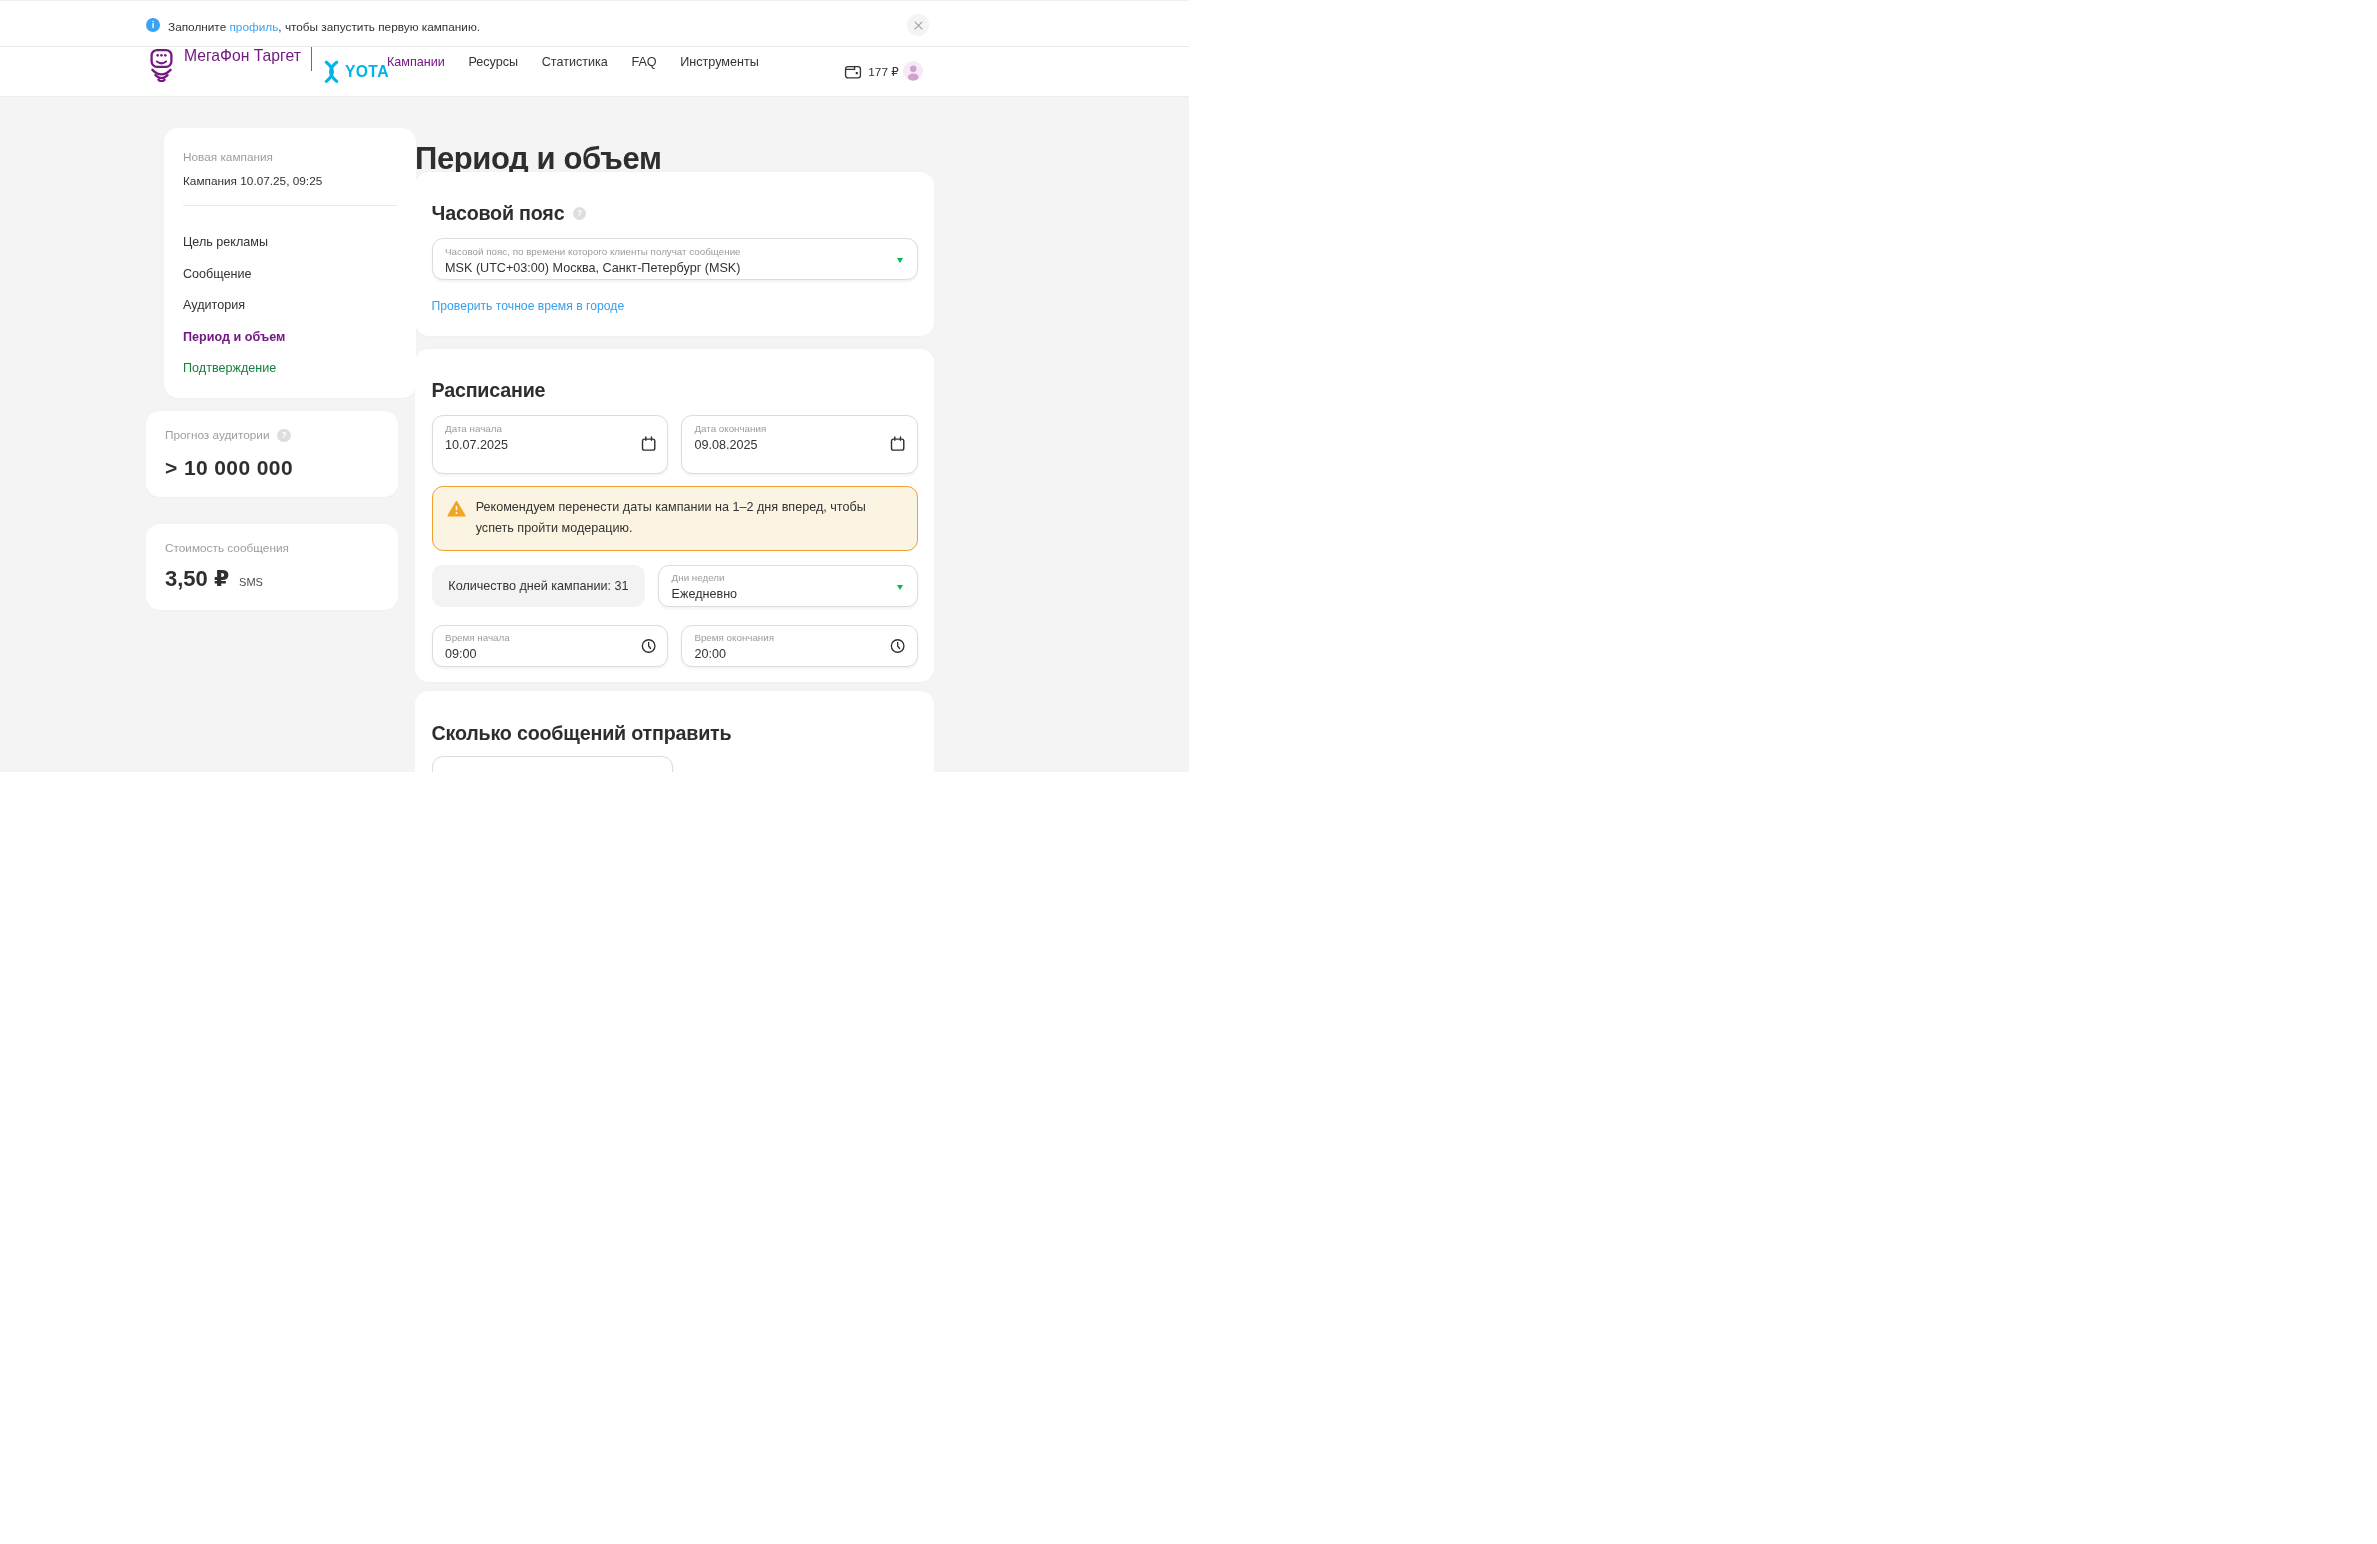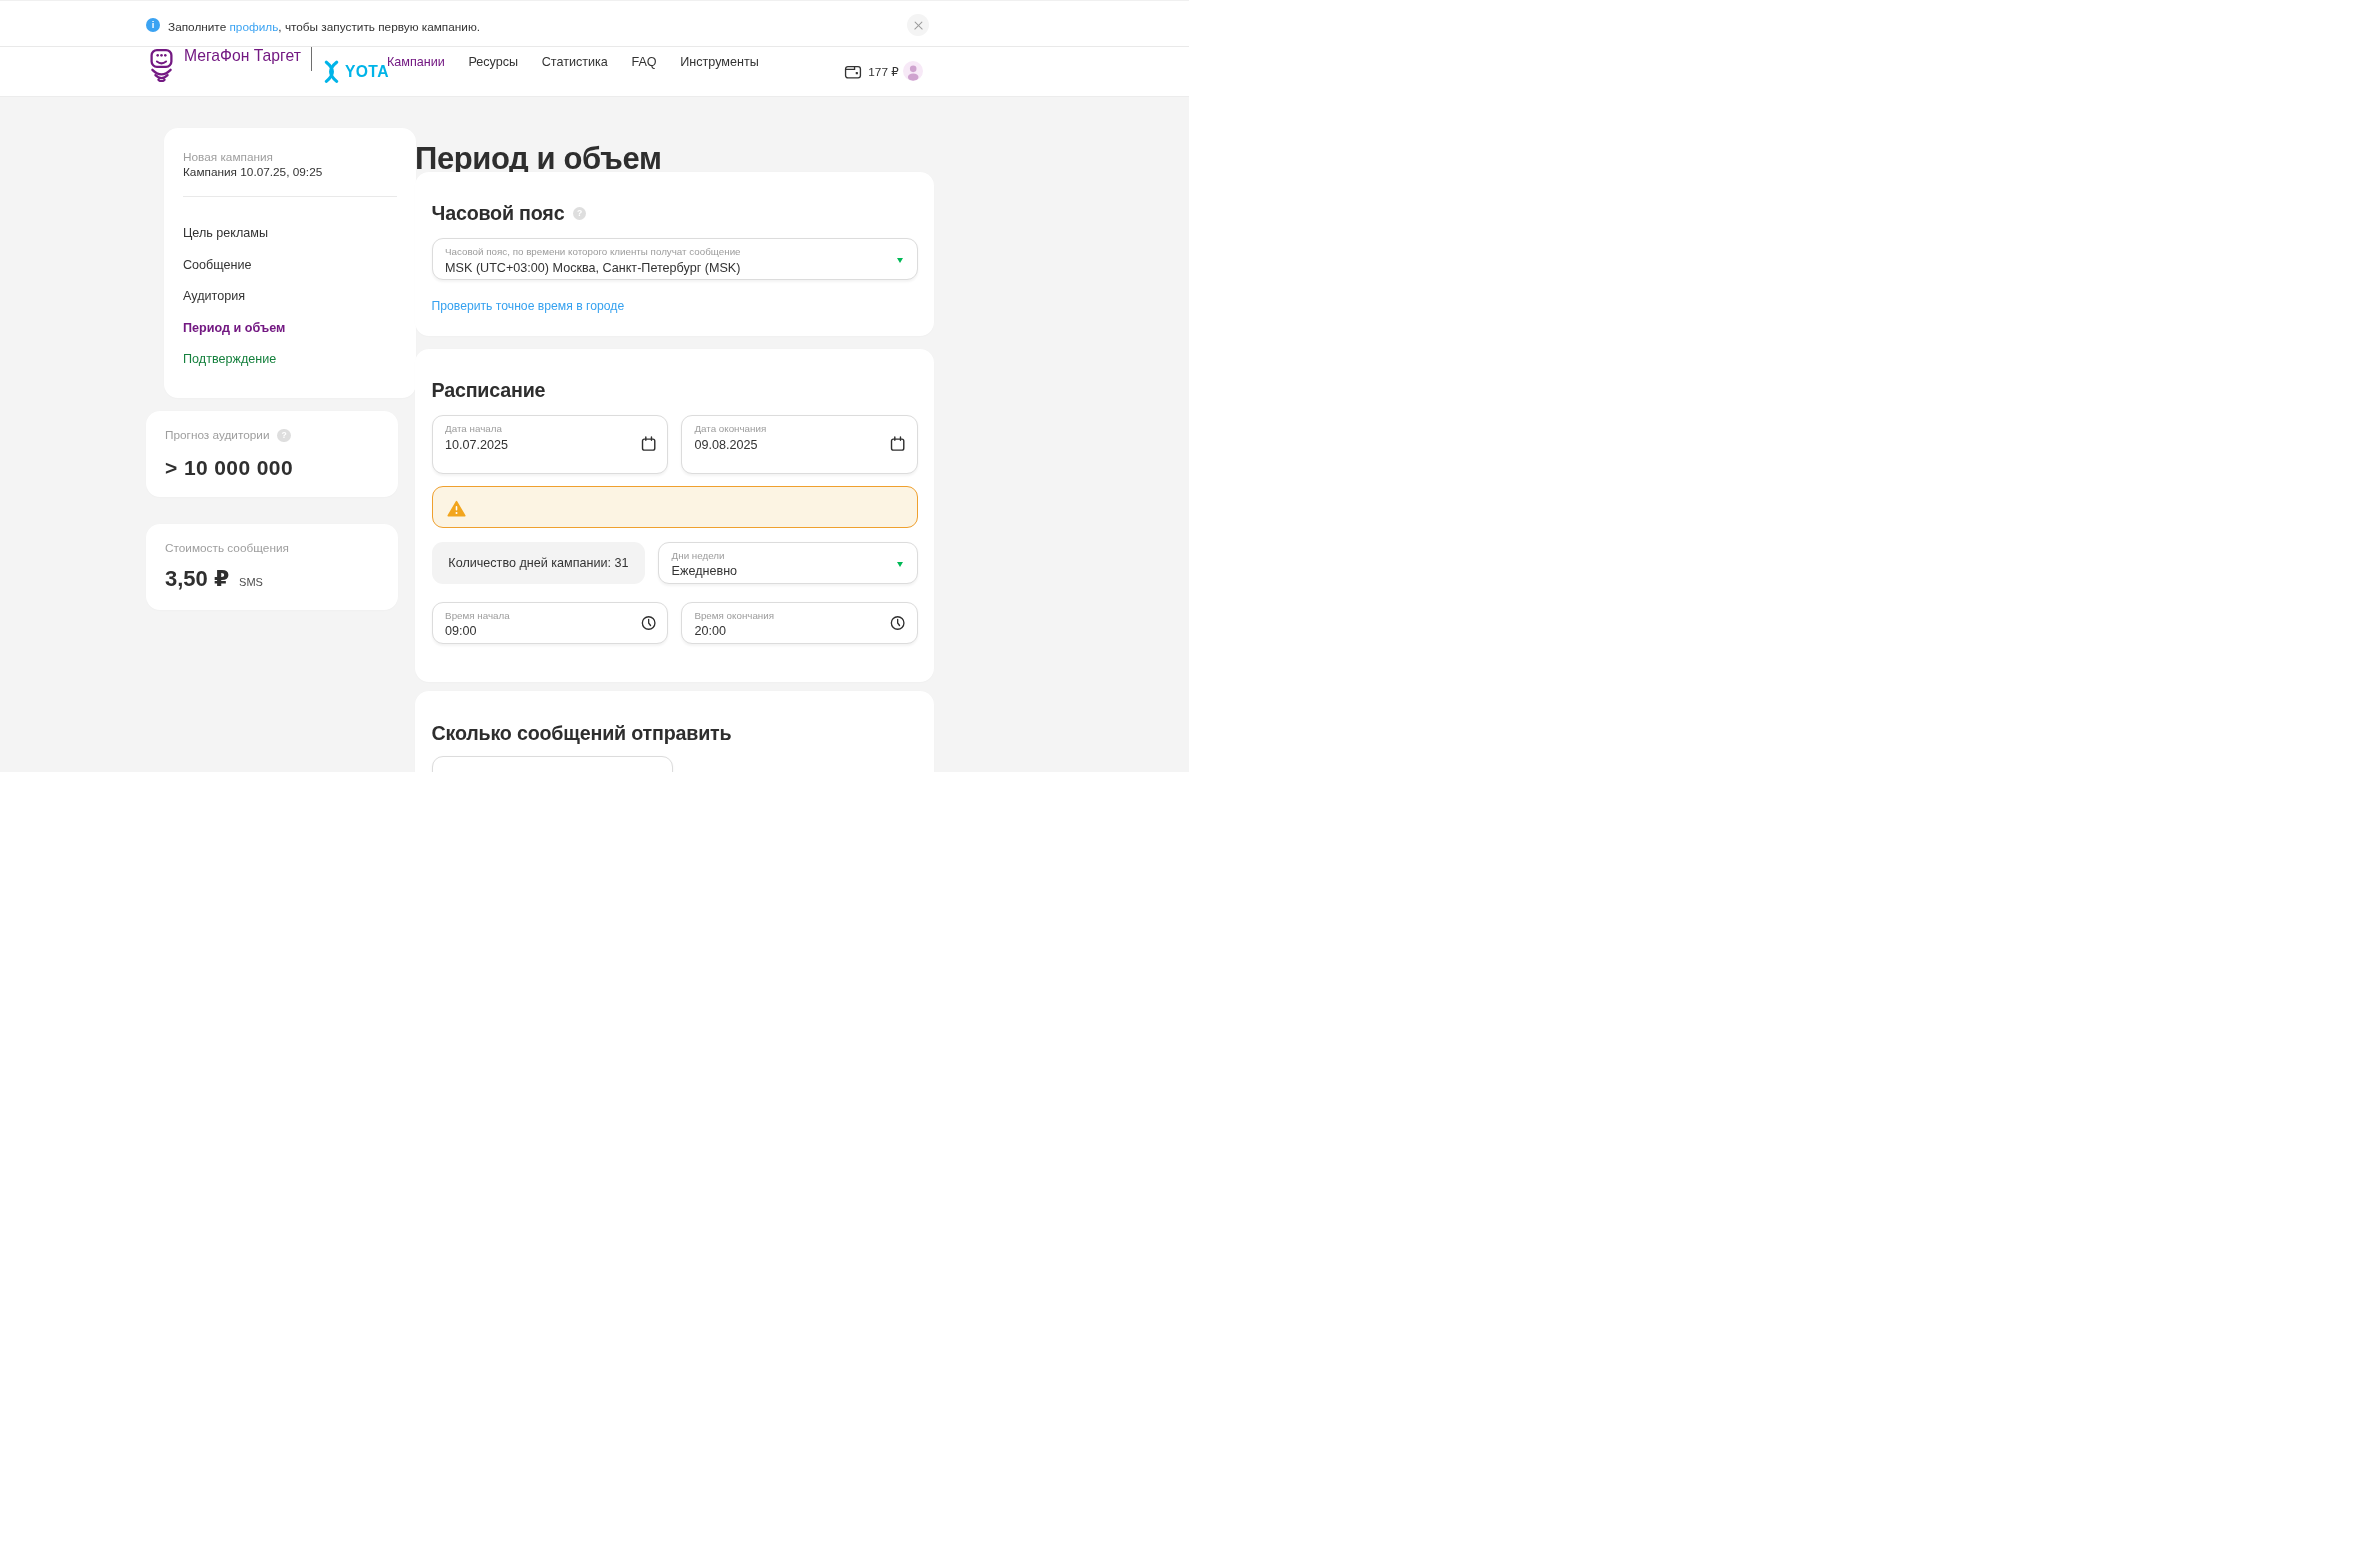--- a/index.html
+++ b/index.html
@@ -35,21 +35,21 @@
   .avatar{position:absolute;left:903px;top:14px;width:20.4px;height:20.4px;border-radius:50%;
           background:#F7E9F7;cursor:pointer;overflow:hidden;}
 
   
   .page{position:absolute;left:0;top:97px;width:100%;height:675px;background:#F4F4F4;overflow:hidden;}
   .card{position:absolute;background:#fff;border-radius:14px;box-sizing:border-box;box-shadow:0 0.8px 1.6px rgba(0,0,0,0.02);}
 
   
   .s-card1{left:164px;top:31px;width:252px;height:270px;padding:22px 19px;}
   .muted-label{font-size:11.8px;color:#9E9E9E;}
-  .campaign-name{font-size:11.8px;color:#333;margin-top:1px;}
+  .campaign-name{font-size:11.8px;color:#333;margin-top:10px;}
   .s-divider{border:none;border-top:0.8px solid #E9E9E9;margin:17.3px 0 0;}
   .steps{list-style:none;margin:29px 0 0;padding:0;}
   .steps li{height:15px;line-height:15px;margin-bottom:16.5px;font-size:12.6px;color:#333;cursor:pointer;}
   .steps li.active{color:#731982;font-weight:700;}
   .steps li.disabled{color:#15803d;cursor:default;}
   .s-card2{left:146px;top:314px;width:252px;height:86px;padding:17.3px 19px;}
   .s-card3{left:146px;top:427px;width:252px;height:86px;padding:17.3px 19px;}
   .label-row{display:flex;align-items:center;gap:7.9px;}
   .q-circle{width:13.4px;height:13.4px;border-radius:50%;background:#DEDEDE;color:#fff;font-size:8.6px;
             font-weight:700;text-align:center;line-height:13.4px;flex:0 0 auto;cursor:pointer;}
@@ -220,20 +220,21 @@
           </svg>
         </div>
       </div>
 
       <div class="warn">
         <svg class="warn-ico" width="19" height="17.3" viewBox="0 0 24 22">
           <path d="M12,2 L22.5,20 H1.5 Z" fill="#F2A51D" stroke="#F2A51D" stroke-width="2" stroke-linejoin="round"></path>
           <rect x="11" y="7.5" width="2" height="6" rx="1" fill="#fff"></rect>
           <circle cx="12" cy="16.5" r="1.3" fill="#fff"></circle>
         </svg>
+        <div class="warn-text">Рекомендуем перенести даты кампании на 1–2 дня вперед, чтобы успеть пройти модерацию.</div>
       </div>
 
       <div class="two-col row2">
         <div class="pill">Количество дней кампании: 31</div>
         <div class="field sel-field">
           <div class="f-label">Дни недели</div>
           <div class="f-value">Ежедневно</div>
           <span class="tri"></span>
         </div>
       </div>

